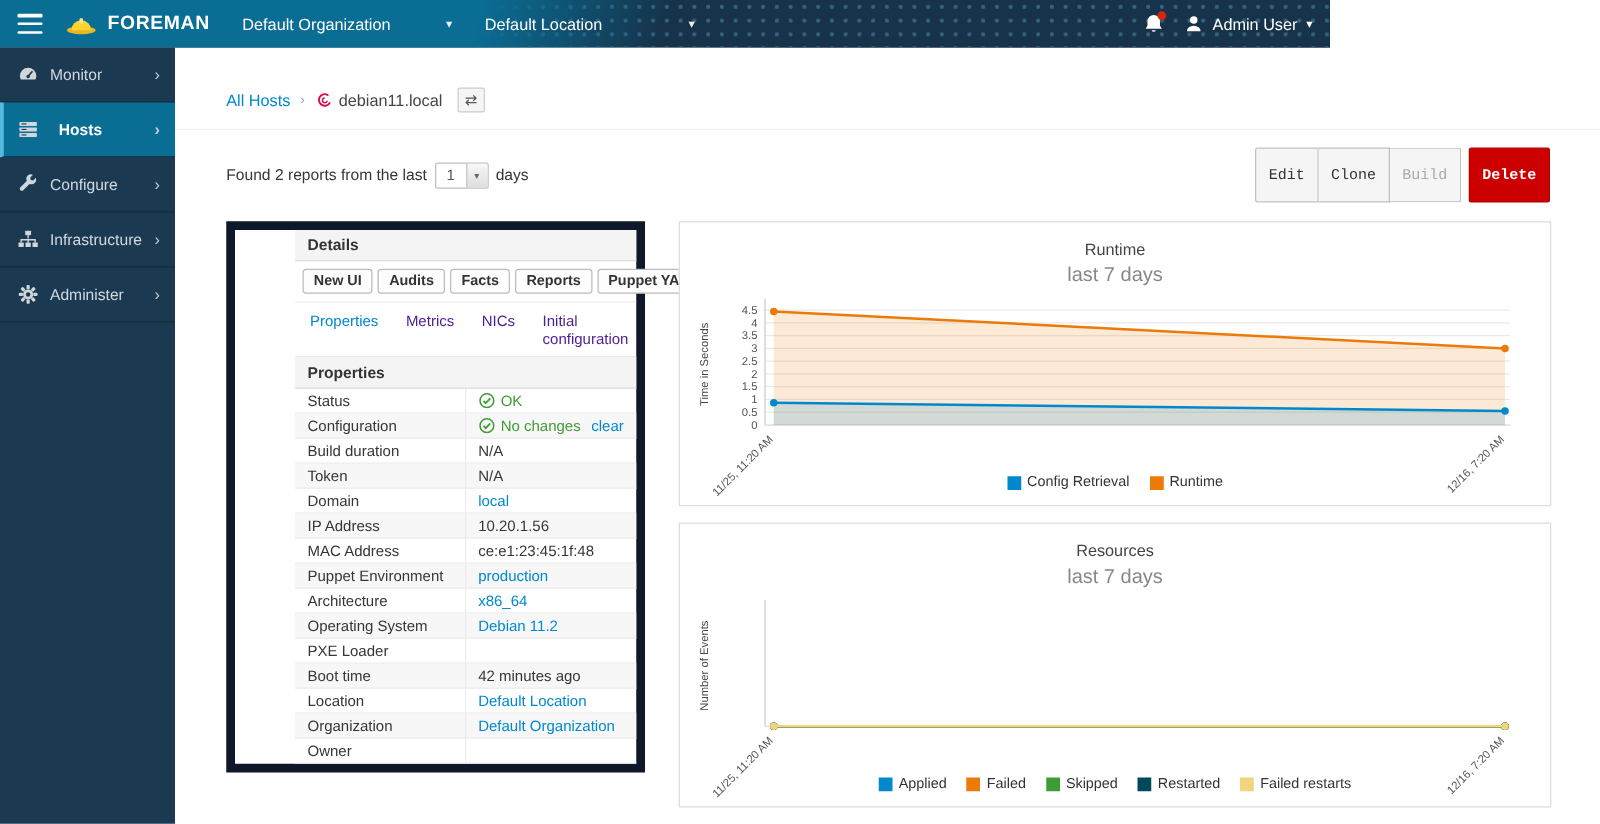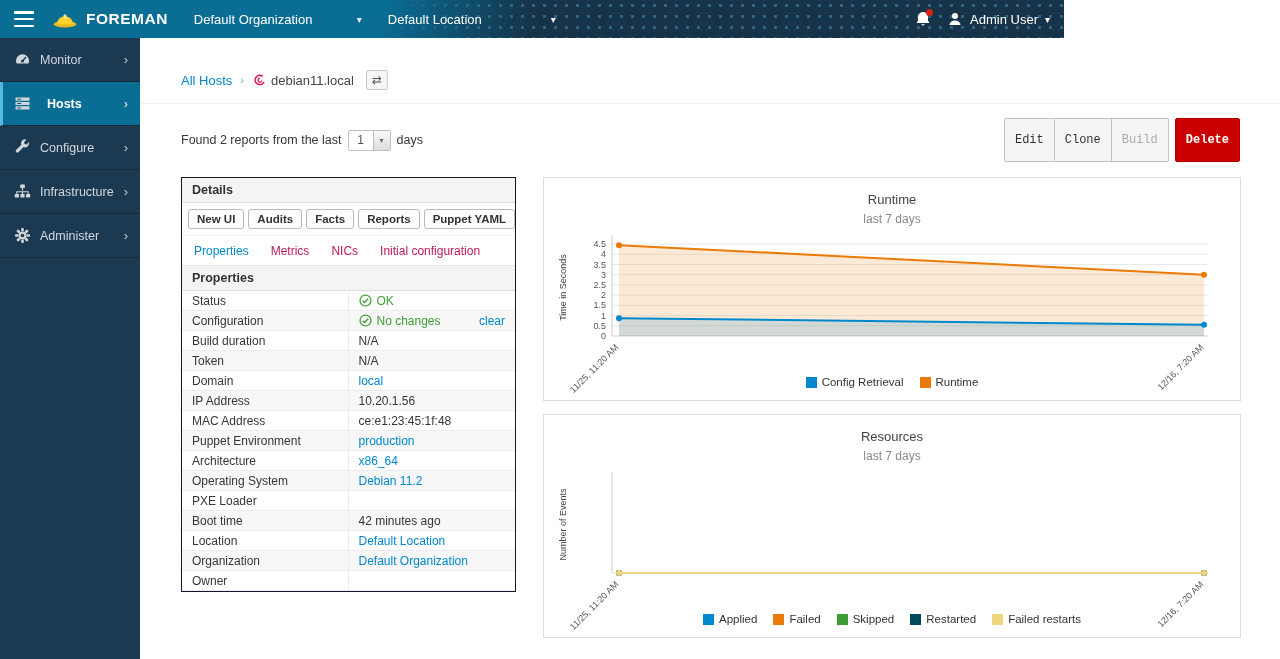--- a/index.html
+++ b/index.html
@@ -69,43 +69,43 @@
   .btn-group { display:flex; }
   .btn-group .btn + .btn { border-left:none; }
   .btn-group .btn:first-child { border-radius:2px 0 0 2px; }
   .btn-group .btn:last-child { border-radius:0 2px 2px 0; }
   .btn.disabled { color:#aaa; cursor:default; }
   .btn.danger { background:#cc0000; border-color:#b00000; color:#fff; font-weight:bold; border-radius:2px; margin-left:6px; }
 
   .cols { display:flex; margin-top:15px; align-items:flex-start; }
 
   
-  .details-panel { width:335px; flex:0 0 335px; border:1px solid #0f172a; background:#fff; }
+  .details-panel { width:335px; flex:0 0 335px; border:7px solid #0f172a; background:#fff;padding-left:48px; }
   .panel-head { background:#f4f4f4; border-bottom:1px solid #ddd; padding:5px 10px; font-weight:bold; font-size:12.5px; color:#333; }
   .detail-btns { padding:6px 6px; display:flex; gap:4px; border-bottom:1px solid #eee; }
   .sm-btn { font-family:"Liberation Sans",sans-serif; font-size:11.5px; font-weight:bold; color:#333; background:#fdfdfd; border:1px solid #bbb; border-radius:3px; padding:3px 8px; cursor:pointer; white-space:nowrap; }
   .detail-tabs { display:flex; gap:22px; padding:8px 12px 7px 12px; border-bottom:1px solid #e5e5e5; font-size:12px; }
-  .dtab { color:#be185d; cursor:pointer; }
+  .dtab { color:#4c1d95; cursor:pointer; }
   .dtab.active { color:#0088ce; }
   .props-head { background:#f4f4f4; border-bottom:1px solid #ddd; padding:5px 10px; font-weight:bold; font-size:12.5px; }
   .prow { display:flex; border-bottom:1px solid #ececec; min-height:19px; font-size:12px; }
   .prow.even { background:#f7f7f7; }
   .pcell { padding:2.5px 10px; }
   .plabel { width:50%; border-right:1px solid #ececec; color:#363636; }
   .pvalue { width:50%; display:flex; align-items:center; gap:5px; color:#363636; }
   .pvalue a { color:#0088ce; }
   .ok-text { color:#3f9c35; }
   .clear-link { margin-left:auto; color:#0088ce; cursor:pointer; }
   .check-ic { display:inline-flex; width:13px; height:13px; }
 
   
   .charts-col { flex:1; margin-left:27px; }
   .chart-panel { border:1px solid #ddd; background:#fff; margin-bottom:13px; padding:14px 10px 6px 10px; }
   .chart-title { text-align:center; font-size:13px; color:#444; }
-  .chart-sub { text-align:center; font-size:12px; color:#888; margin-top:5px; }
+  .chart-sub { text-align:center; font-size:16px; color:#888; margin-top:5px; }
   .chart-svg { display:block; margin-top:6px; }
   .tick { font-family:"Liberation Sans",sans-serif; font-size:9px; fill:#555; }
   .axl { font-family:"Liberation Sans",sans-serif; font-size:9px; fill:#444; }
   .legend { display:flex; justify-content:center; gap:16px; margin-top:-18px; padding-bottom:6px; position:relative; }
   .legend-item { display:flex; align-items:center; gap:5px; font-size:11.5px; color:#333; cursor:pointer; }
   .legend-sq { width:11px; height:11px; display:inline-block; }
 </style>
 </head>
 <body>
 

